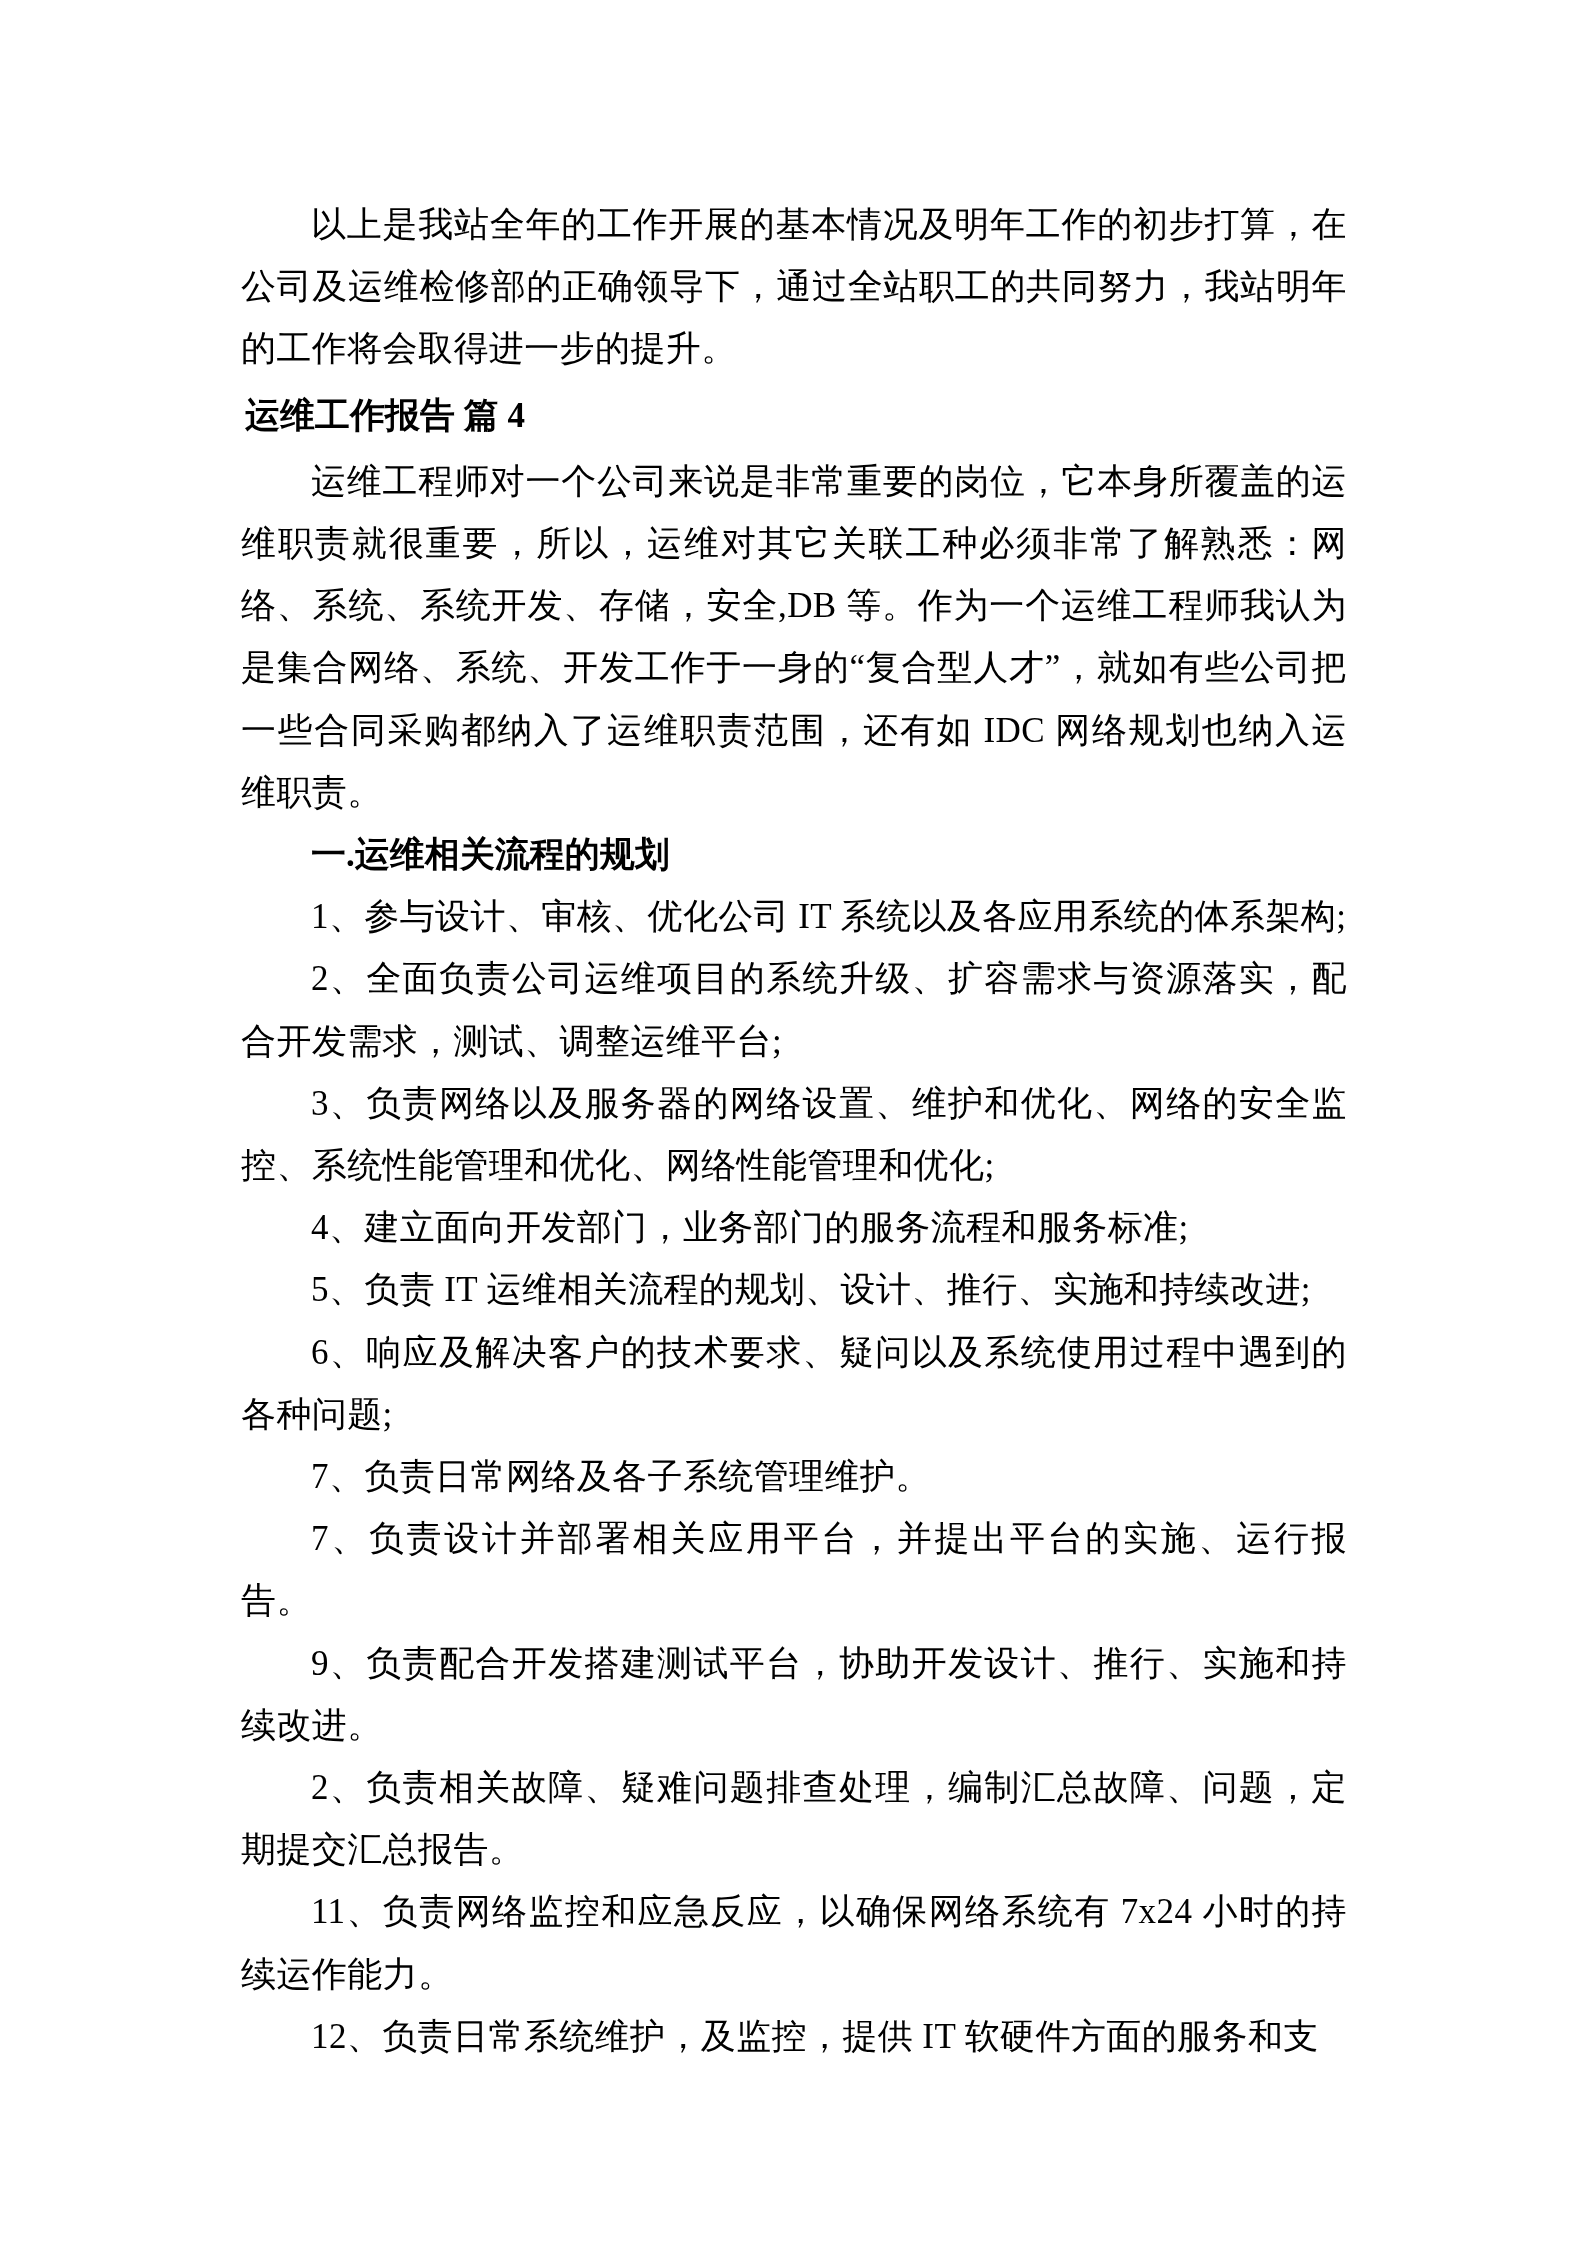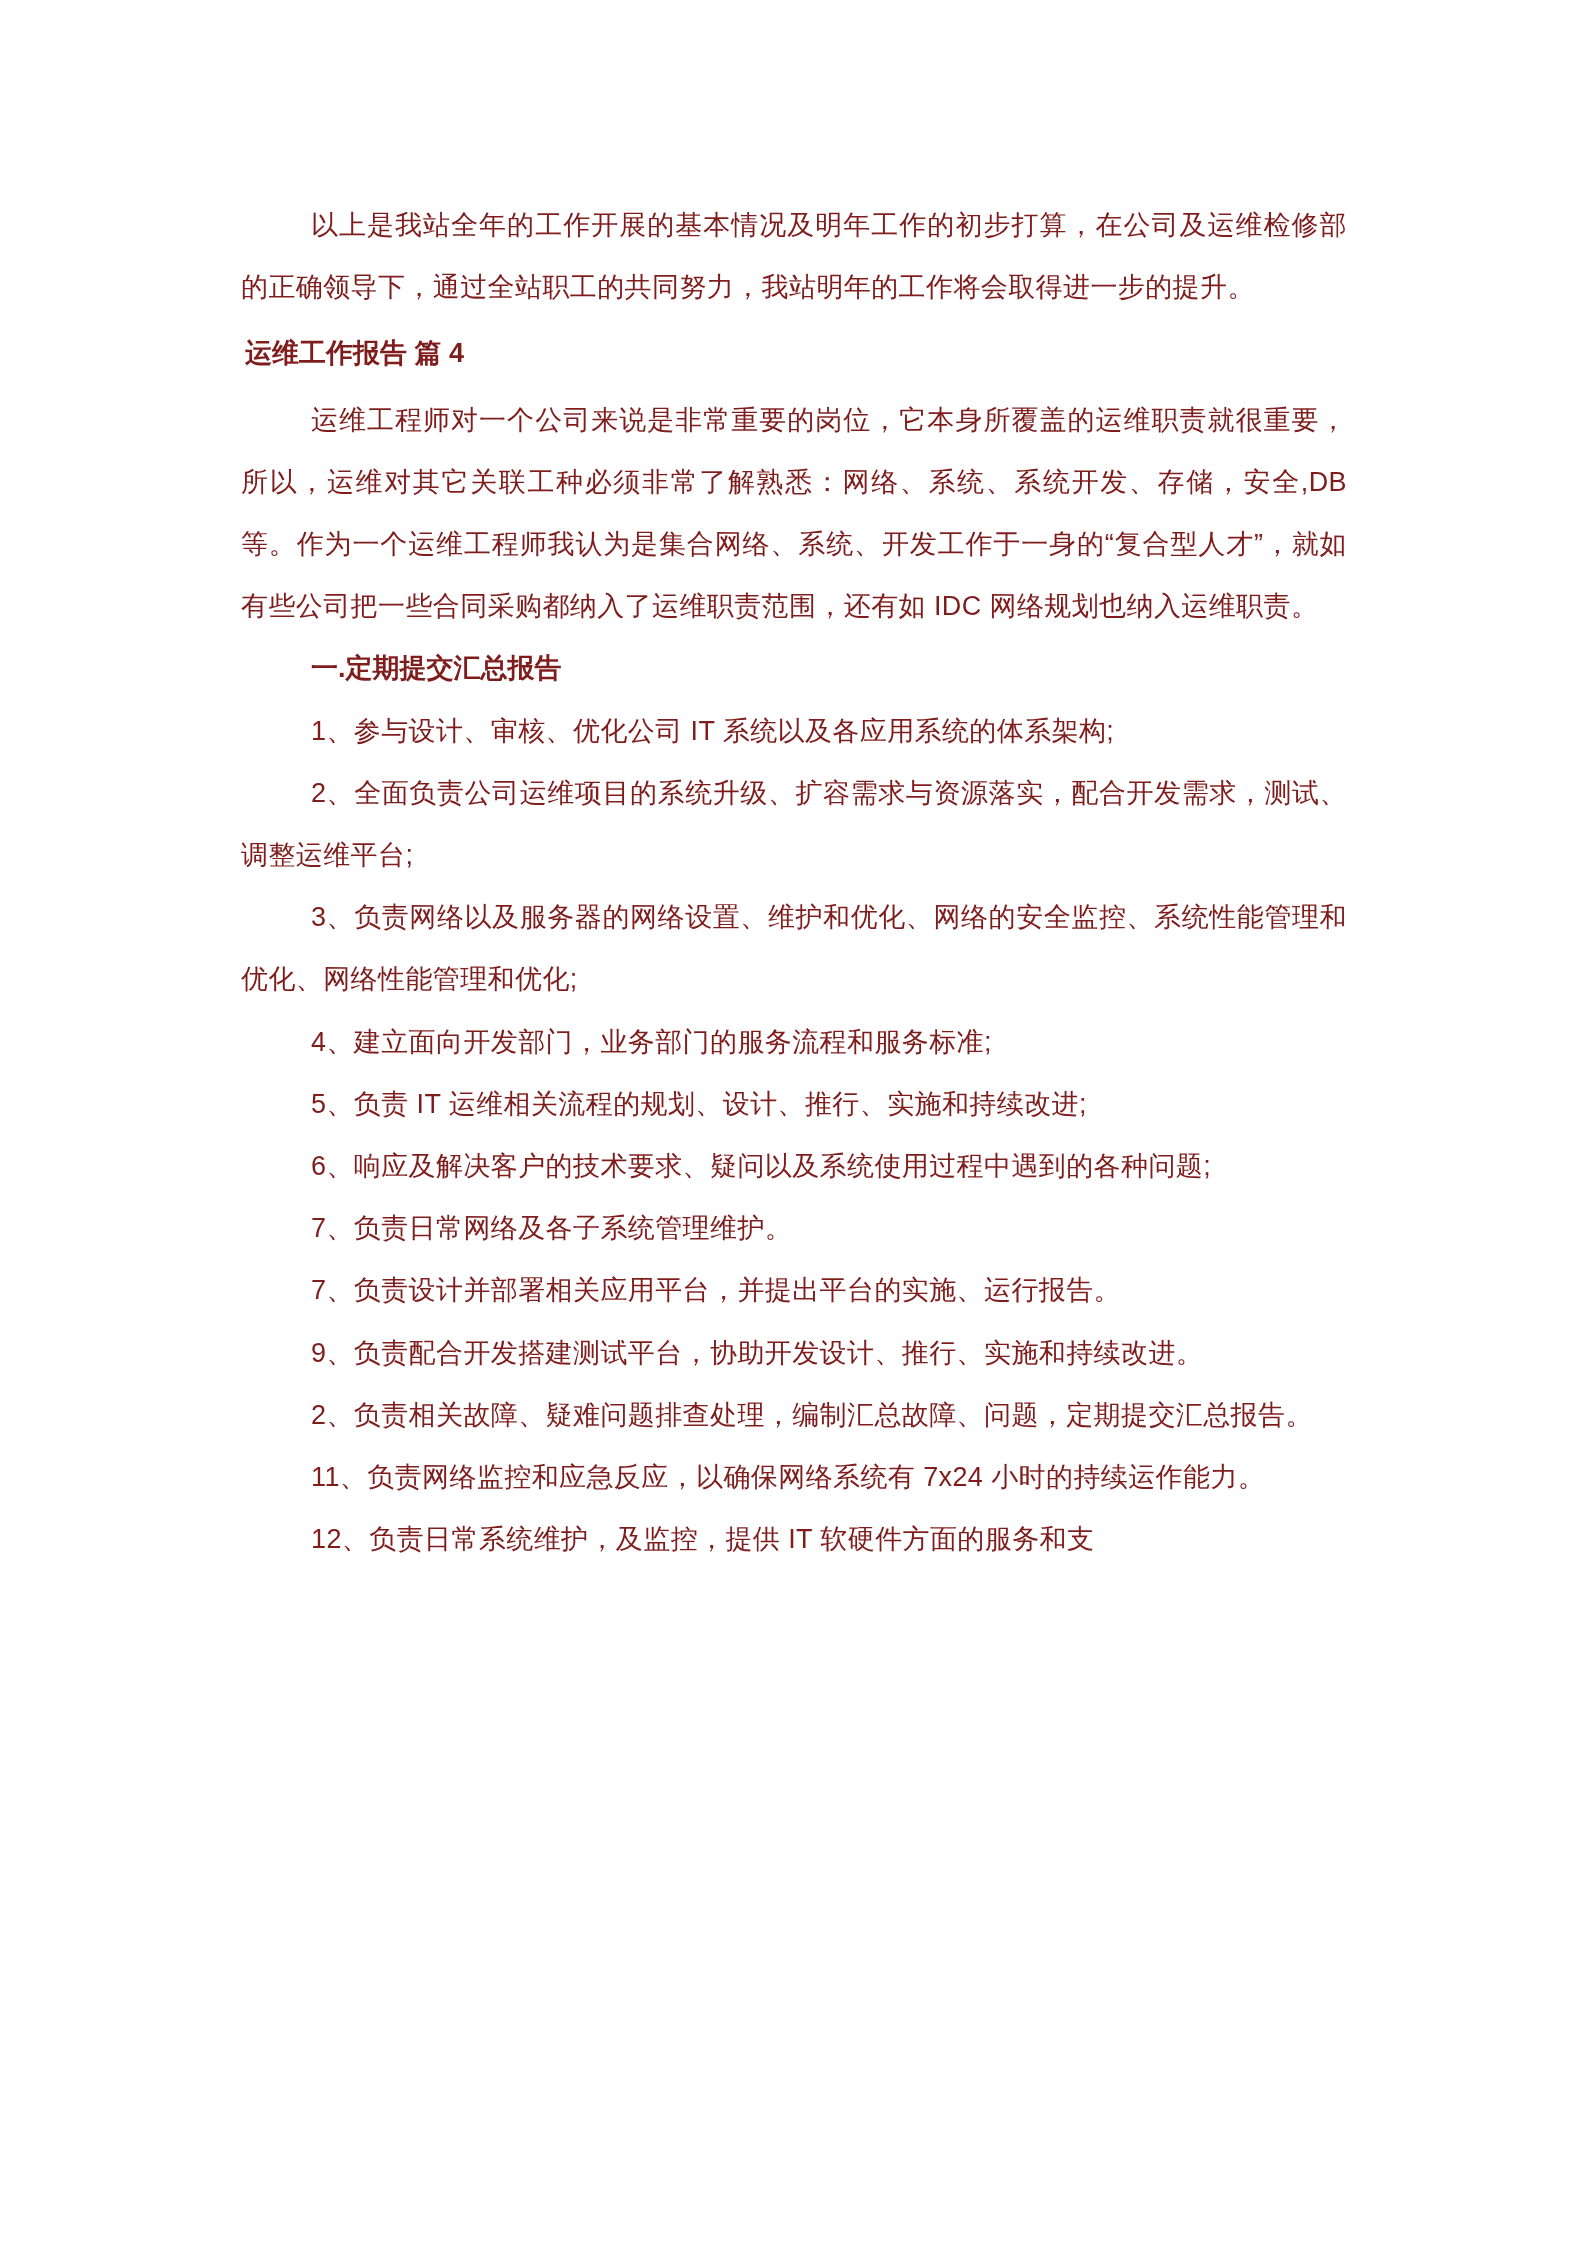--- a/index.html
+++ b/index.html
@@ -11,24 +11,24 @@
     width: 1587px;
     height: 2245px;
     position: relative;
     overflow: hidden;
   }
   .page {
     position: absolute;
     left: 241px;
     top: 194px;
     width: 1106px;
-    font-family: Liberation Sans, sans-serif;
-    font-size: 27px;
+    font-family: Liberation Serif, serif;
+    font-size: 35px;
     line-height: 62.2px;
-    color: #7f1d1d;
+    color: #000000;
   }
   .p {
     margin: 0;
     padding: 0;
     text-align: justify;
     text-align-last: left;
     letter-spacing: 0.4px;
   }
   .indent {
     text-indent: 70px;
@@ -43,21 +43,21 @@
     margin: 0;
   }
 </style>
 </head>
 <body>
 
 <div class="page">
   <p class="p indent">以上是我站全年的工作开展的基本情况及明年工作的初步打算，在公司及运维检修部的正确领导下，通过全站职工的共同努力，我站明年的工作将会取得进一步的提升。</p>
   <p class="heading">运维工作报告 篇 4</p>
   <p class="p indent">运维工程师对一个公司来说是非常重要的岗位，它本身所覆盖的运维职责就很重要，所以，运维对其它关联工种必须非常了解熟悉：网络、系统、系统开发、存储，安全,DB 等。作为一个运维工程师我认为是集合网络、系统、开发工作于一身的“复合型人才”，就如有些公司把一些合同采购都纳入了运维职责范围，还有如 IDC 网络规划也纳入运维职责。</p>
-  <p class="subheading">一.定期提交汇总报告</p>
+  <p class="subheading">一.运维相关流程的规划</p>
   <p class="p indent">1、参与设计、审核、优化公司 IT 系统以及各应用系统的体系架构;</p>
   <p class="p indent">2、全面负责公司运维项目的系统升级、扩容需求与资源落实，配合开发需求，测试、调整运维平台;</p>
   <p class="p indent">3、负责网络以及服务器的网络设置、维护和优化、网络的安全监控、系统性能管理和优化、网络性能管理和优化;</p>
   <p class="p indent">4、建立面向开发部门，业务部门的服务流程和服务标准;</p>
   <p class="p indent">5、负责 IT 运维相关流程的规划、设计、推行、实施和持续改进;</p>
   <p class="p indent">6、响应及解决客户的技术要求、疑问以及系统使用过程中遇到的各种问题;</p>
   <p class="p indent">7、负责日常网络及各子系统管理维护。</p>
   <p class="p indent">7、负责设计并部署相关应用平台，并提出平台的实施、运行报告。</p>
   <p class="p indent">9、负责配合开发搭建测试平台，协助开发设计、推行、实施和持续改进。</p>
   <p class="p indent">2、负责相关故障、疑难问题排查处理，编制汇总故障、问题，定期提交汇总报告。</p>

